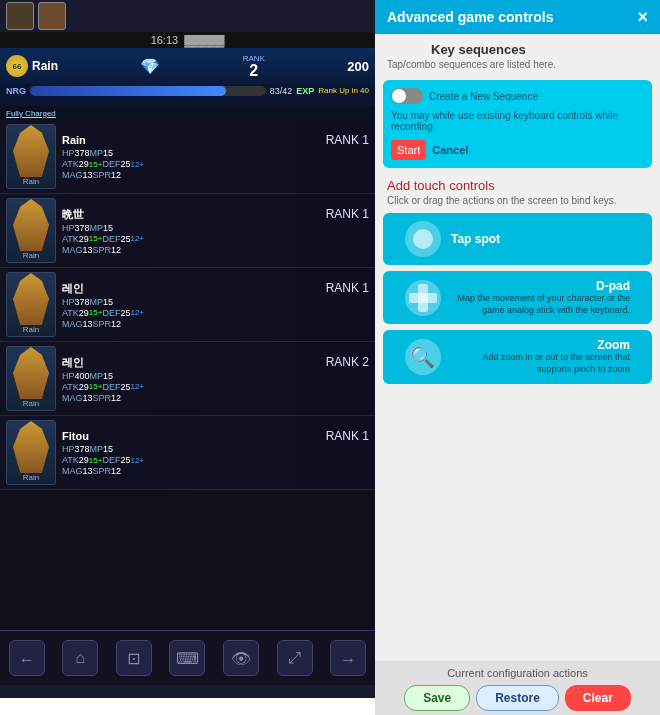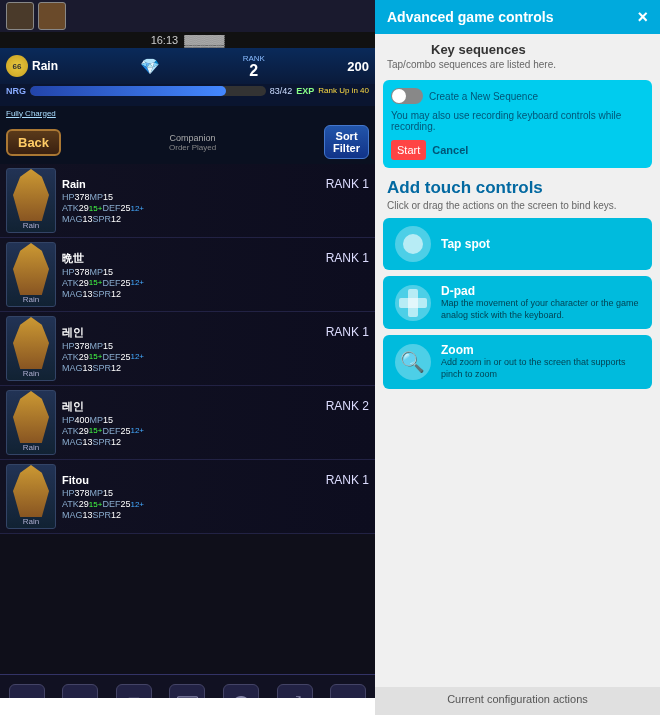--- a/index.html
+++ b/index.html
@@ -378,40 +378,41 @@
     .cancel-btn {
       background: transparent;
       color: #005577;
       font-size: 11px;
       font-weight: bold;
       border: none;
       cursor: pointer;
     }
 
     .add-touch-title {
-      font-size: 17px;
-      font-weight: bold;
-      color: #0369a1;
+      font-size: 13px;
+      font-weight: normal;
+      color: #b91c1c;
       padding: 6px 12px 2px 12px;
     }
     .add-touch-subtitle {
       font-size: 10px;
       color: #666;
       padding: 0 12px 4px 12px;
     }
 
     
     .touch-card {
       background: #00bbdd;
       margin: 3px 8px;
       border-radius: 6px;
-      padding: 8px 12px;
+      padding: 8px 22px;
       display: flex;
       align-items: center;
       gap: 10px;
+      text-align: right;
     }
     .touch-icon {
       width: 36px; height: 36px;
       background: rgba(255,255,255,0.3);
       border-radius: 50%;
       display: flex; align-items: center; justify-content: center;
       flex-shrink: 0;
     }
     .touch-icon-inner {
       width: 20px; height: 20px;
@@ -542,31 +543,20 @@
     <span class="nrg-text">
       <span>83</span>/<span>42</span>
     </span>
     <span class="exp-label">EXP</span>
     <span class="rankup-text">Rank Up in <span>40</span></span>
   </div>
   <div style="background:#0a1020; padding:1px 6px; height:14px; display:flex; align-items:center; justify-content:space-between;">
     <span class="charged-text">Fully Charged</span>
   </div>
 
-  <div class="action-row">
-    <button class="back-btn">Back</button>
-    <div class="companion-area">
-      <div class="companion-label">Companion</div>
-      <div class="companion-sublabel">Order Played</div>
-    </div>
-    <button class="sort-btn">
-      <div>Sort</div>
-      <div>Filter</div>
-    </button>
-  </div>
 
   <div class="char-list" id="char-list-container">
       <div class="char-item">
       <div class="char-sprite">
         <div class="char-sprite-body"></div>
         <div class="char-name-bottom">Rain</div>
       </div>
       <div class="char-info">
         <div class="char-header">
           <span class="char-title">Rain</span>
@@ -745,21 +735,21 @@
   <div class="section-title">Key sequences</div>
   <div class="section-subtitle">Tap/combo sequences are listed here.</div>
 
   <div class="key-seq-box">
     <div class="toggle-row">
       <div class="toggle-switch">
         <div class="toggle-knob"></div>
       </div>
       <span class="key-seq-text">Create a New Sequence</span>
     </div>
-    <div class="key-seq-note">You may also use recording keyboard controls while recording.</div>
+    <div class="key-seq-note">You may while use existing keyboard controls while recording.</div>
     <div class="btn-row">
       <button class="start-btn">Start</button>
       <button class="cancel-btn">Cancel</button>
     </div>
   </div>
 
   <div class="add-touch-title">Add touch controls</div>
   <div class="add-touch-subtitle">Click or drag the actions on the screen to bind keys.</div>
 
   <div class="touch-card">
@@ -789,15 +779,20 @@
       <span class="zoom-icon">🔍</span>
     </div>
     <div>
       <div class="touch-card-title">Zoom</div>
       <div class="touch-card-desc">Add zoom in or out to the screen that supports pinch to zoom</div>
     </div>
   </div>
 
   <div class="config-footer">
     <div class="config-title">Current configuration actions</div>
+    <div class="footer-btns">
+      <button class="save-btn">Save</button>
+      <button class="restore-btn">Restore</button>
+      <button class="clear-btn">Clear</button>
+    </div>
   </div>
 
 </div>
 
 </body></html>

